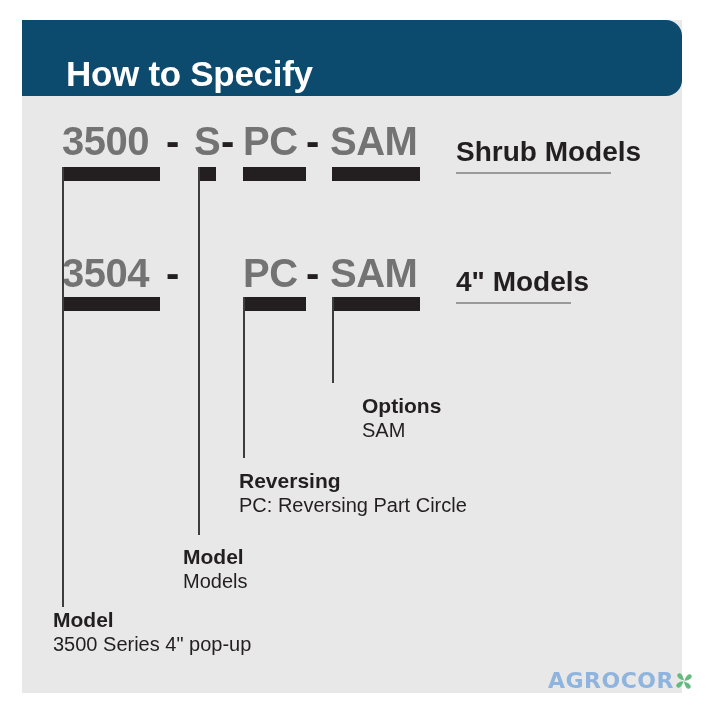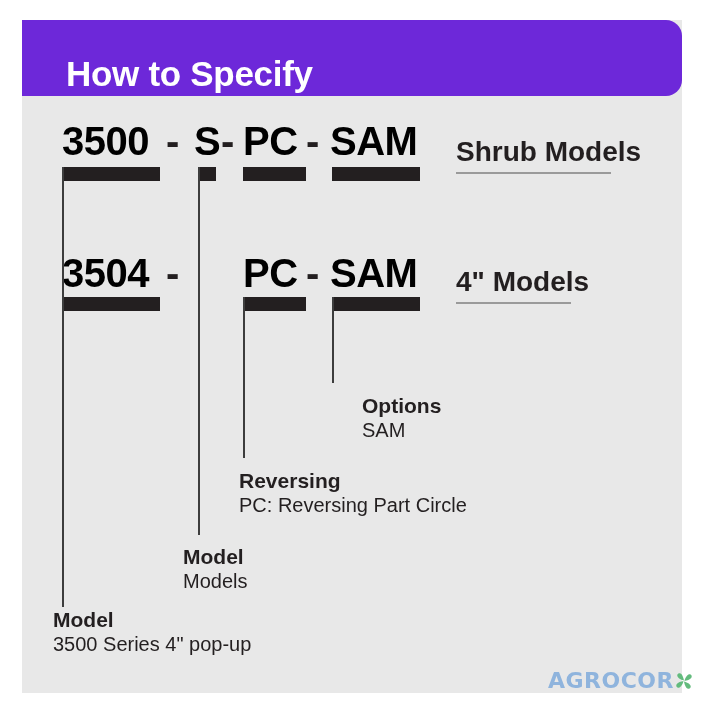--- a/index.html
+++ b/index.html
@@ -33,21 +33,21 @@
     background: #e8e8e8;
   }
 
   
   .header-bar {
     position: absolute;
     left: 22px;
     top: 20px;
     width: 660px;
     height: 76px;
-    background: #6d28d9;
+    background: #0c4a6e;
     border-top-right-radius: 16px;
     border-bottom-right-radius: 16px;
   }
   .header-title {
     position: absolute;
     left: 44px;
     top: 34px;
     font-size: 35px;
     font-weight: bold;
     color: #ffffff;
@@ -62,21 +62,21 @@
     width: 710px;
     height: 56px;
   }
   .code-row.row1 { top: 116px; }
   .code-row.row2 { top: 248px; }
 
   .code-seg {
     position: absolute;
     font-size: 40px;
     font-weight: bold;
-    color: #000000;
+    color: #737373;
     white-space: nowrap;
     line-height: 50px;
     letter-spacing: -0.5px;
   }
   .code-dash {
     position: absolute;
     font-size: 40px;
     font-weight: bold;
     color: #231f20;
     line-height: 50px;

